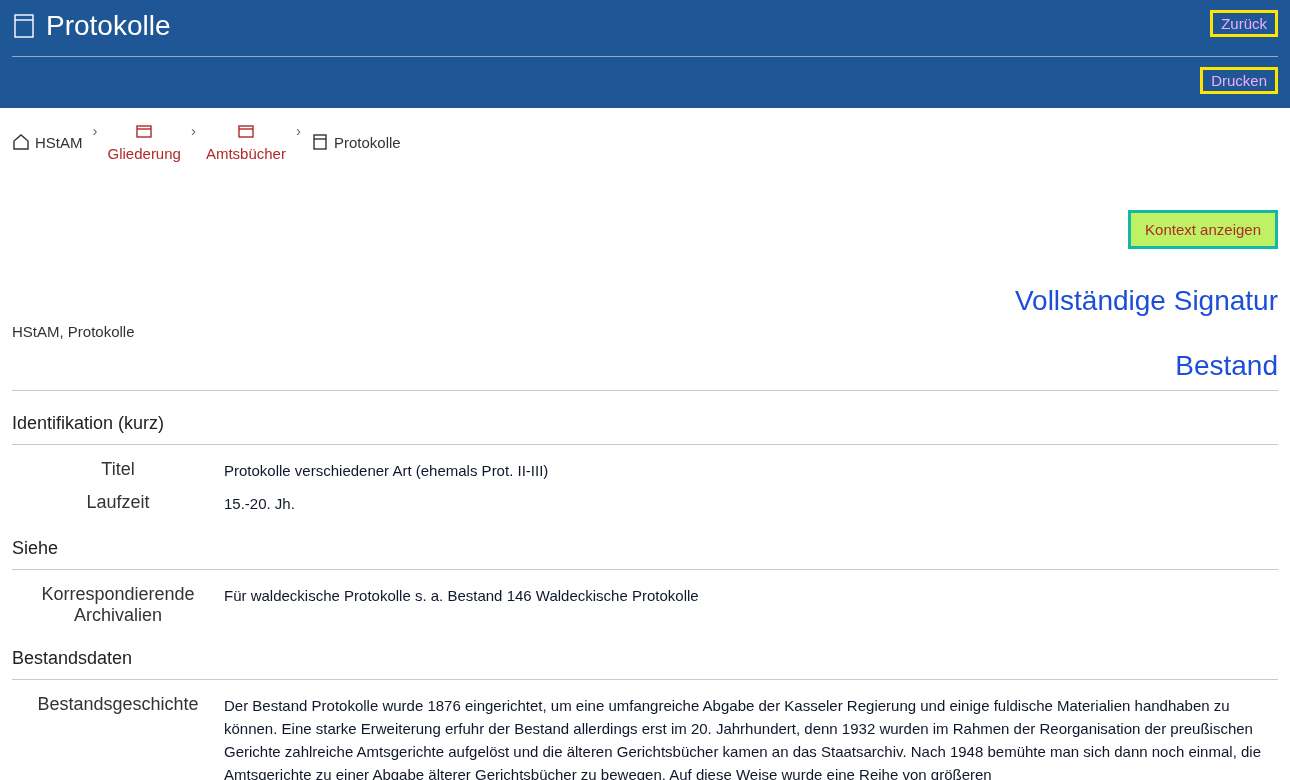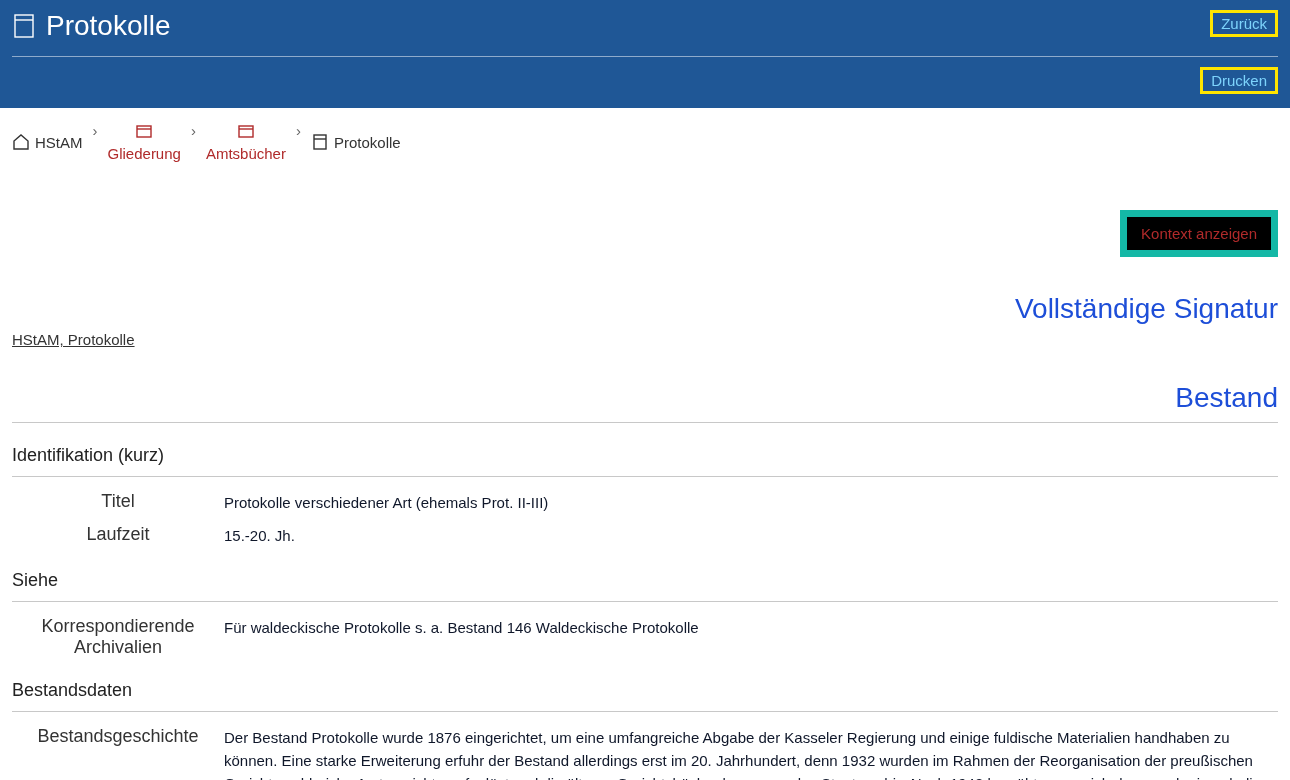--- a/index.html
+++ b/index.html
@@ -24,21 +24,21 @@
     width: 24px; height: 28px;
     margin-right: 10px;
     display: inline-flex;
     align-items: center;
     justify-content: center;
   }
   .page-title-icon svg { stroke: #fff; fill: none; stroke-width: 1.4; }
   .btn-yellow {
     border: 3px solid #ffe600;
     background: #1f5796;
-    color: #7dd3fc;
+    color: #f0abfc;
     padding: 2px 8px;
     font-size: 15px;
     cursor: pointer;
     font-family: inherit;
   }
   .header-divider {
     border: none;
     border-top: 1px solid rgba(255,255,255,0.5);
     margin: 14px 0 10px 0;
   }
@@ -61,40 +61,39 @@
   .bc-icon { width: 18px; height: 18px; display: inline-flex; }
   .bc-icon svg { stroke: currentColor; fill: none; stroke-width: 1.4; }
   .content { padding: 10px 12px 20px 12px; }
   .action-row {
     display: flex;
     justify-content: flex-end;
     gap: 18px;
     margin: 30px 0 36px 0;
   }
   .btn-pink {
-    border: 7px solid #14b8a6;
-    background: #000000;
+    border: 3px solid #14b8a6;
+    background: #bef264;
     color: #b02a2a;
     padding: 8px 14px;
     font-size: 15px;
     cursor: pointer;
     font-family: inherit;
   }
   h2.section-title {
     font-size: 28px;
     font-weight: 400;
     color: #1d4ed8;
     margin-bottom: 6px;
     text-align: right;
   }
   .sig-value {
     font-size: 15px;
     color: #333;
-    margin-bottom: 34px;
-    text-decoration: underline;
+    margin-bottom: 10px;
   }
   h2.section-title.with-line {
     border-bottom: 1px solid #c8c8c8;
     padding-bottom: 8px;
     margin-bottom: 18px;
   }
   h3.subsection {
     font-size: 18px;
     font-weight: 400;
     color: #222;

